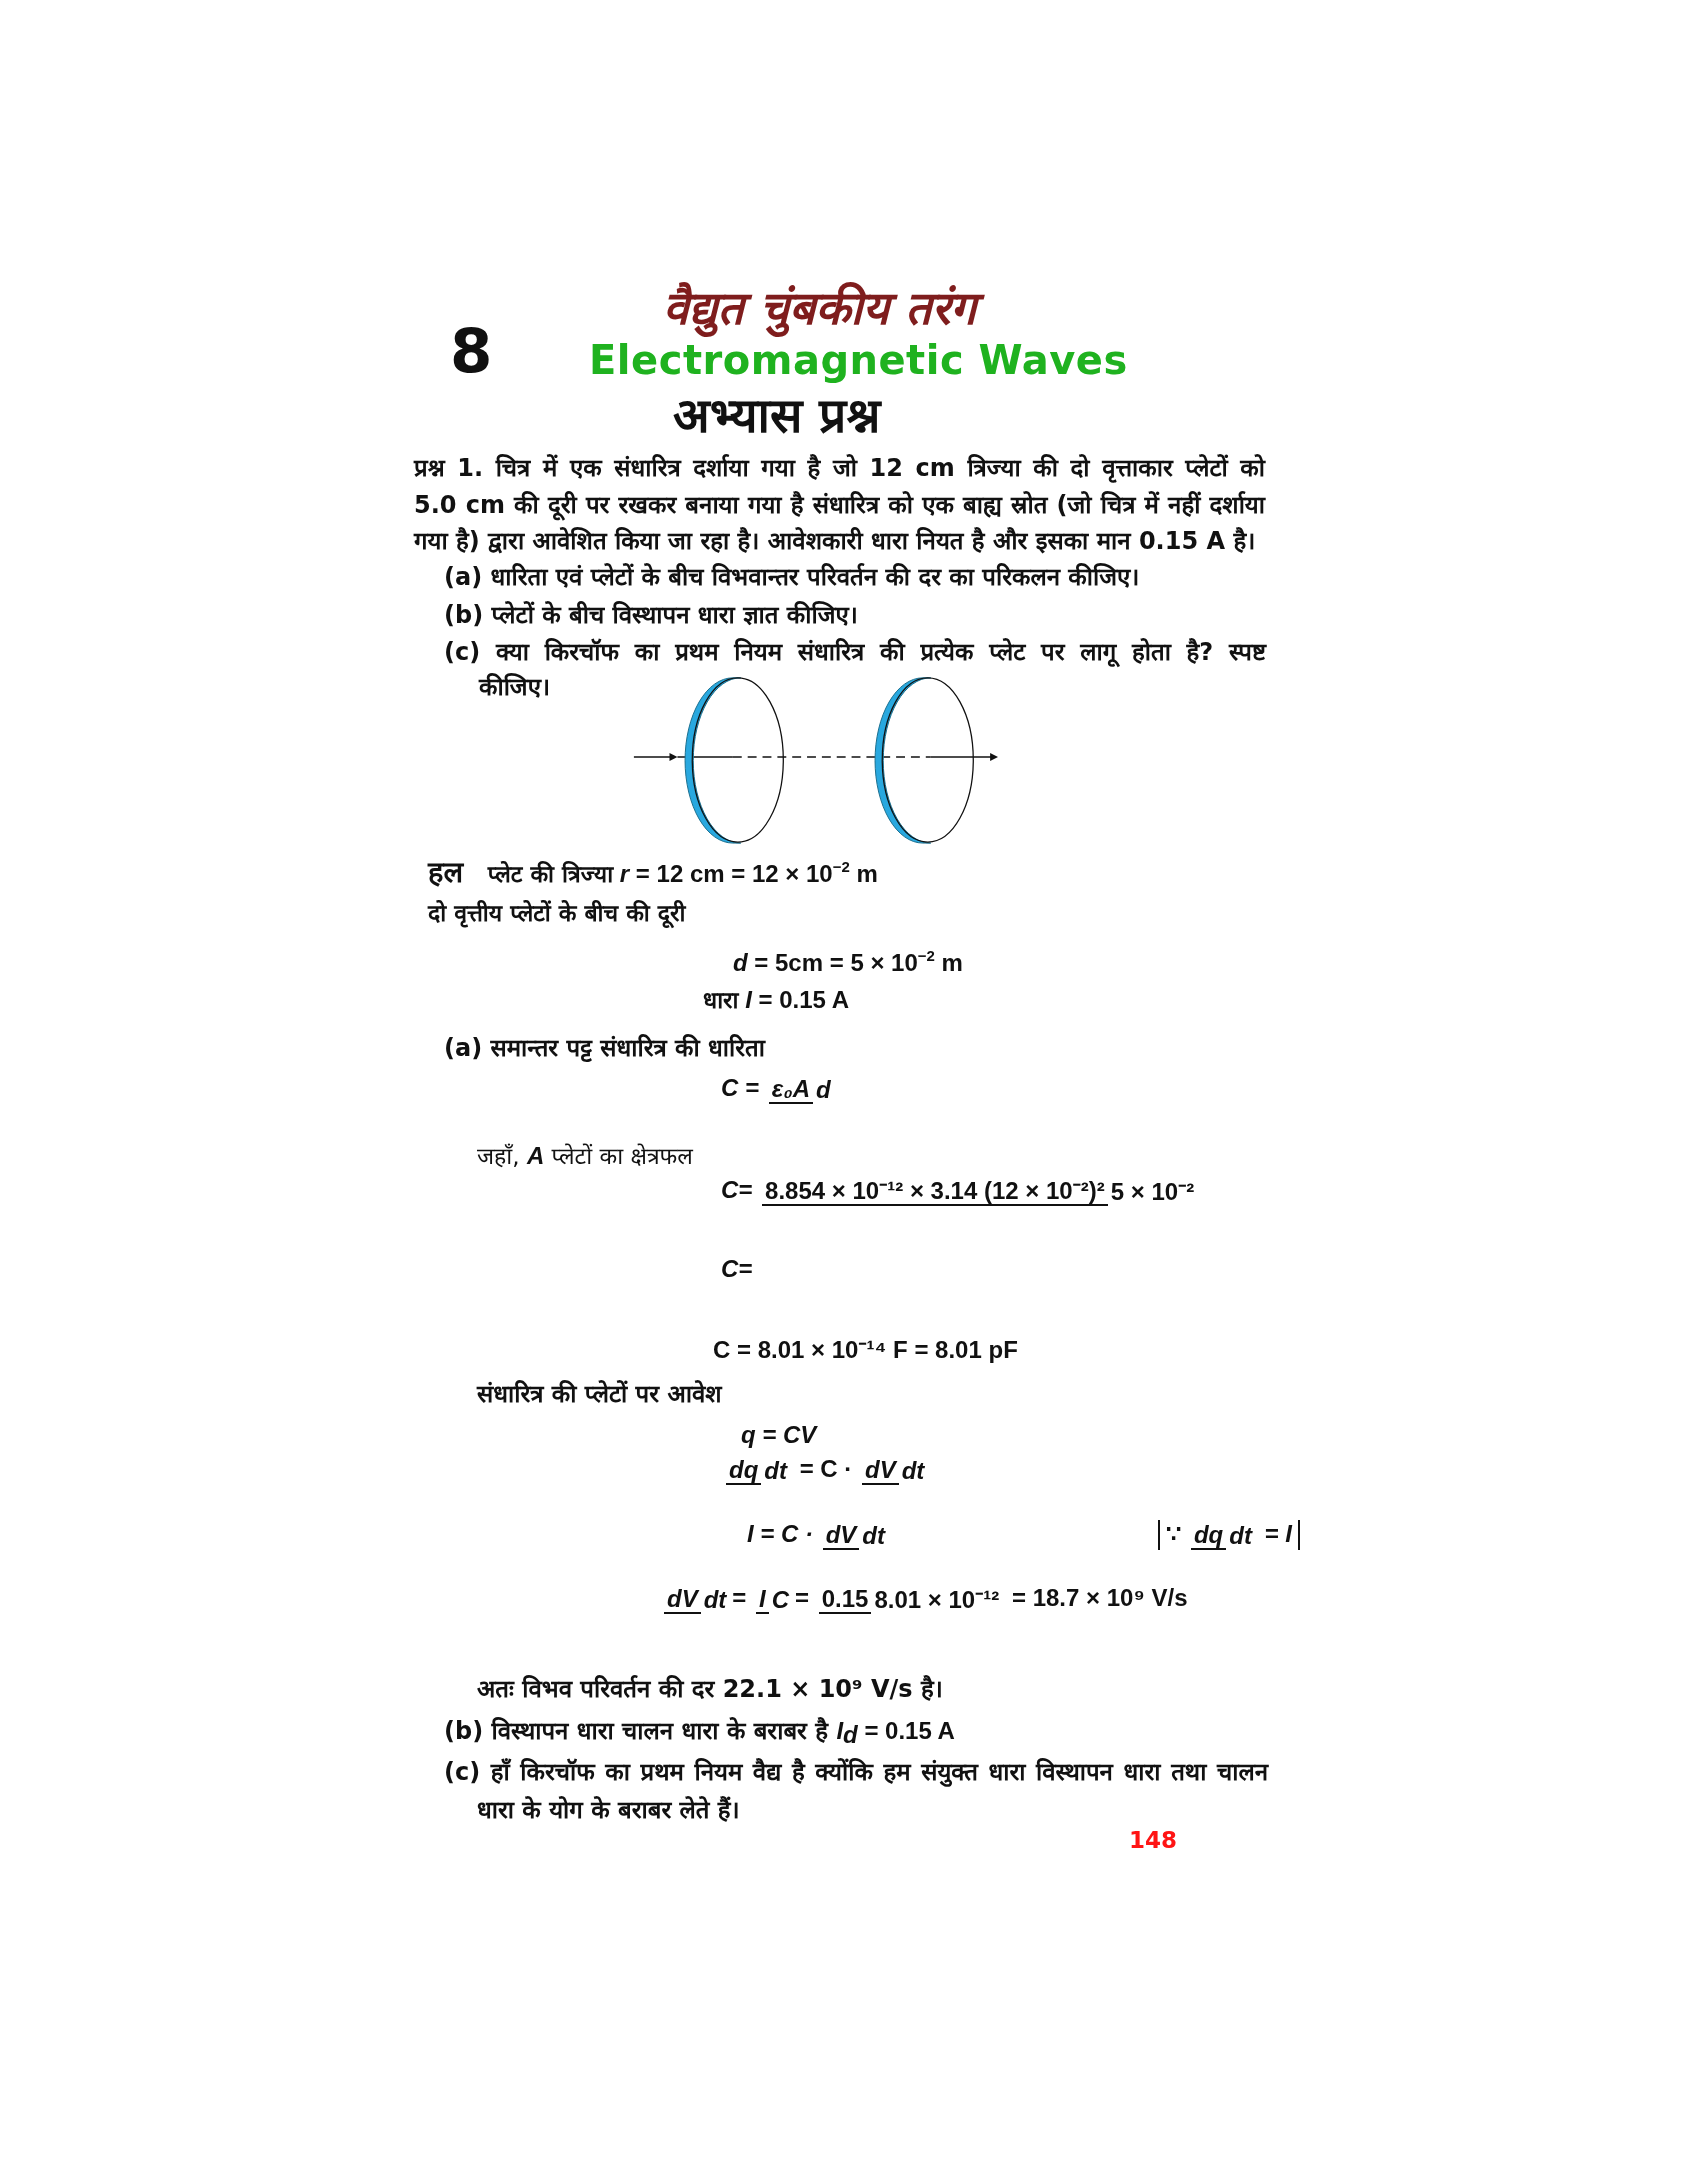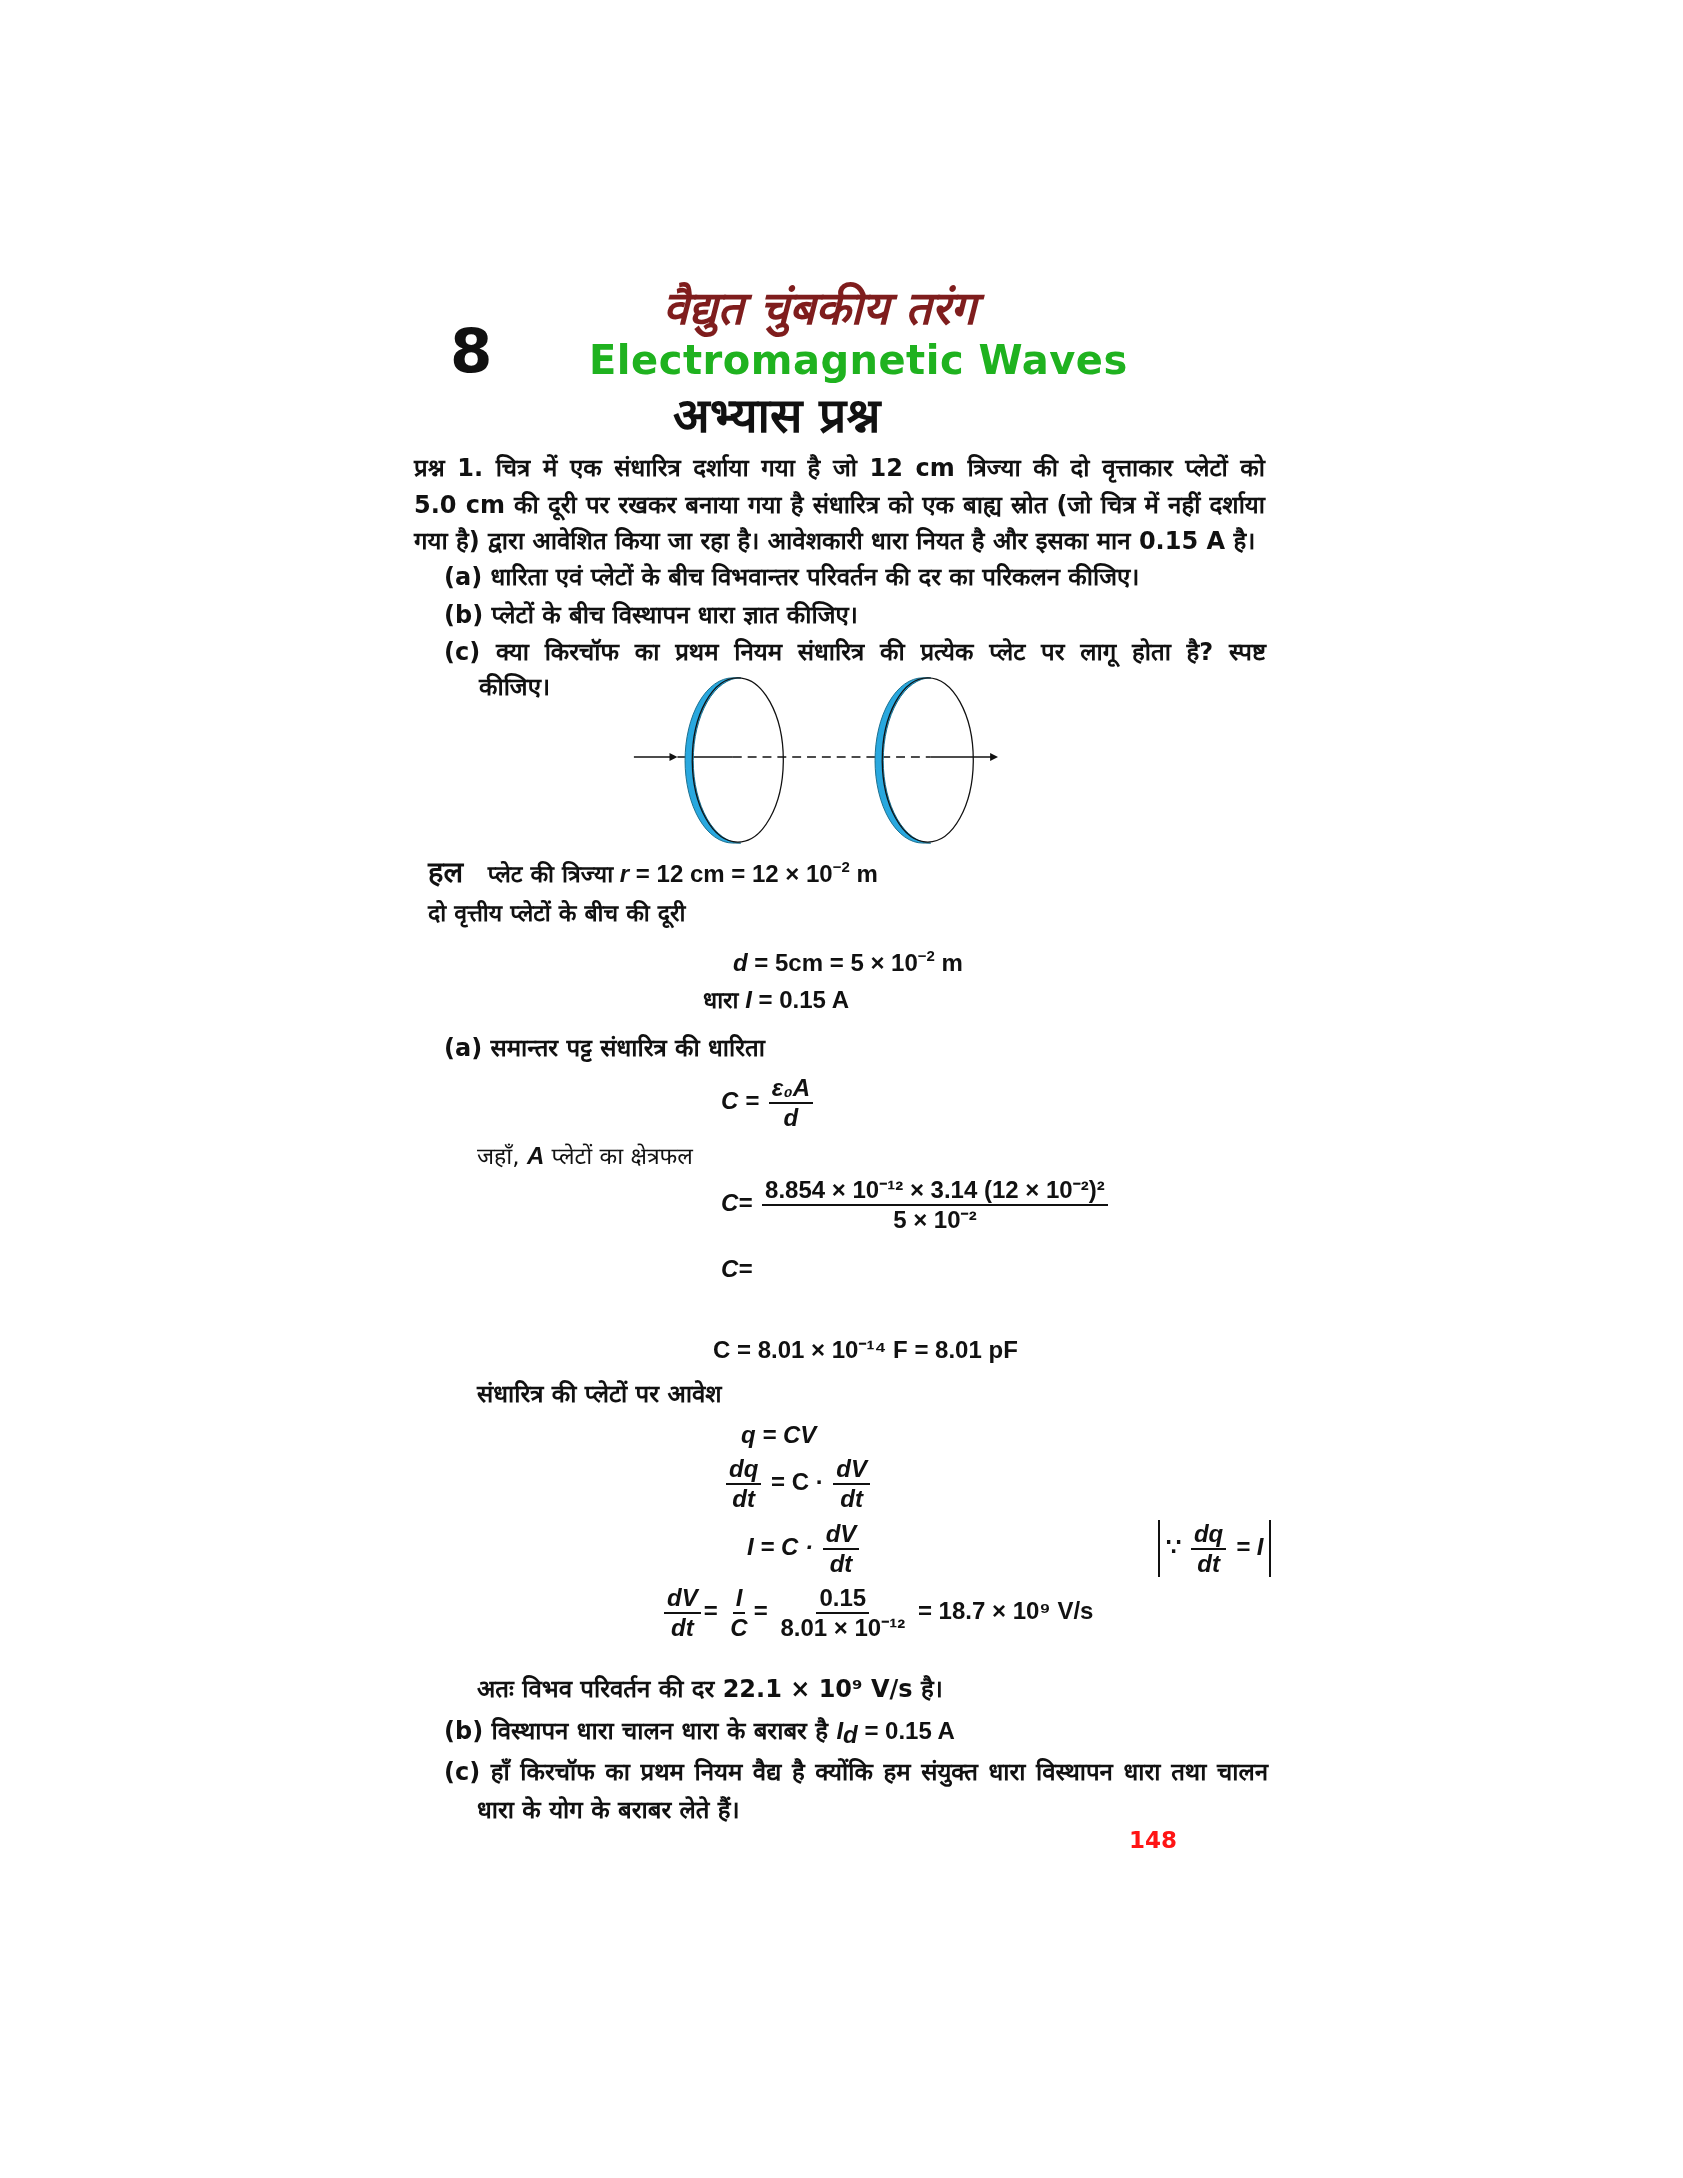--- a/index.html
+++ b/index.html
@@ -12,21 +12,21 @@
   .it { font-style: italic; }
   sup { font-size: 15px; vertical-align: 10px; line-height: 0; }
   sub { font-size: 15px; vertical-align: -4px; line-height: 0; }
 
   #title-hindi { left: 663px; top: 275px; color: #7f1d1d; font-size: 46px; font-style: italic; font-weight: bold; }
   #chapter-num { left: 450px; top: 315px; font-size: 61px; font-weight: bold; font-family: "DejaVu Sans", sans-serif; }
   #title-en { left: 589px; top: 337px; color: #1fb21f; font-size: 40px; font-weight: bold; font-family: "DejaVu Sans", sans-serif; letter-spacing: 0.5px; }
   #subtitle { left: 673px; top: 381px; font-size: 48px; font-weight: bold; }
 
   .q-line { left: 414px; width: 851px; text-align: justify; text-align-last: justify; }
-  .frac { display: inline-flex; flex-direction: column; align-items: center; vertical-align: middle; margin: 0 3px; }
+  .frac { display: inline-flex; flex-direction: row; align-items: center; vertical-align: middle; margin: 0 3px; }
   .frac .num { border-bottom: 2.5px solid #111; padding: 0 3px; line-height: 1.15; }
   .frac .den { padding: 0 3px; line-height: 1.15; }
   #page-number { left: 1129px; top: 1827px; color: #ff1414; font-size: 23px; font-weight: bold; font-family: "DejaVu Sans", sans-serif; }
 </style>
 </head>
 <body>
 
 <div class="abs" id="title-hindi">वैद्युत चुंबकीय तरंग</div>
 <div class="abs" id="chapter-num">8</div>
 <div class="abs" id="title-en">Electromagnetic Waves</div>

